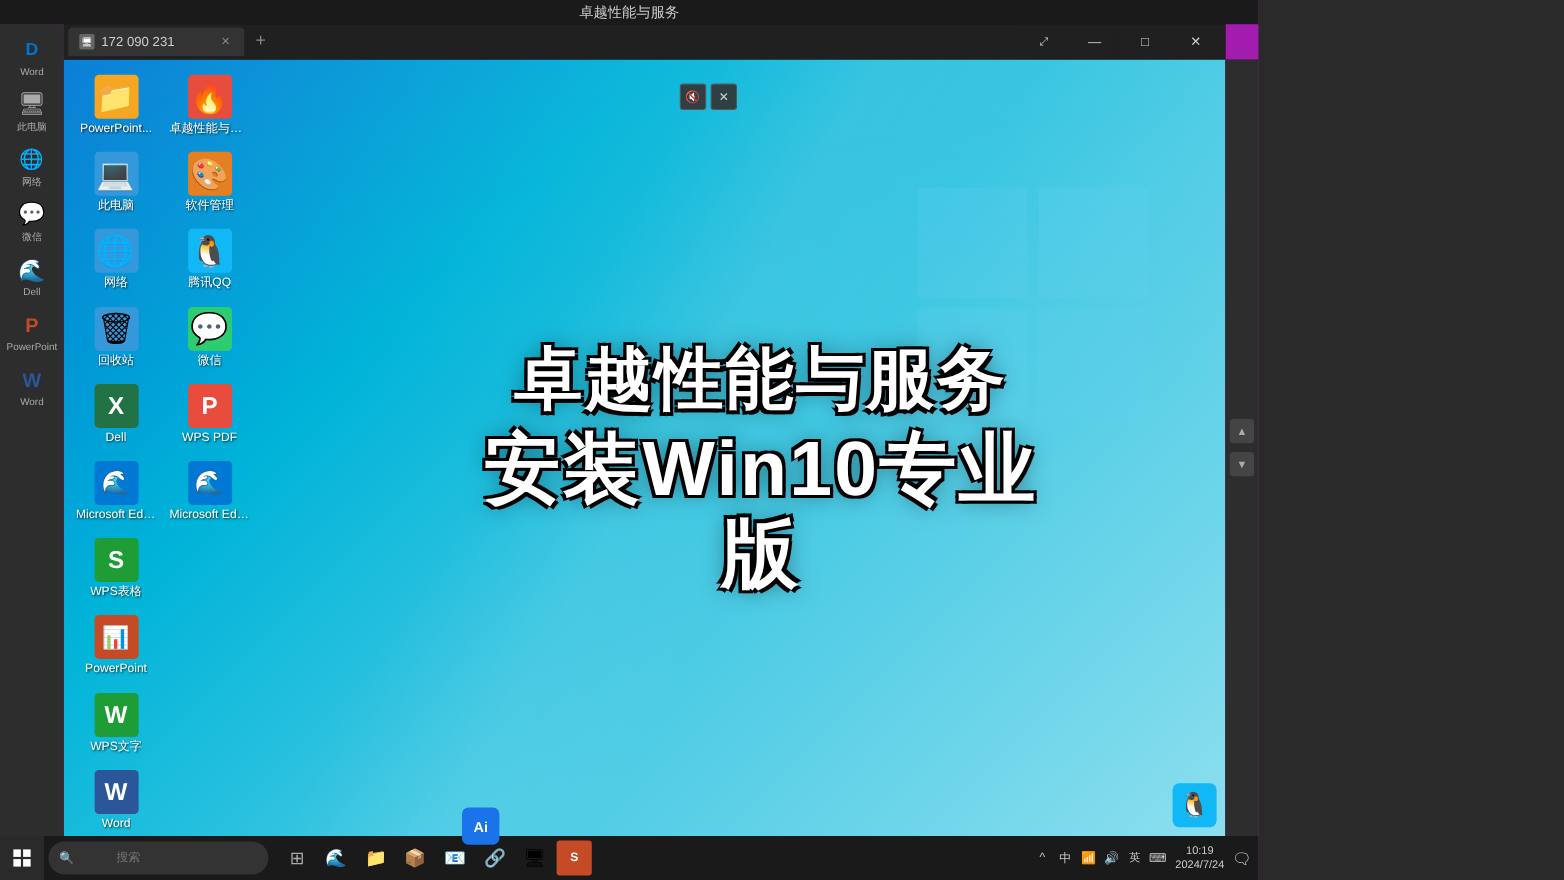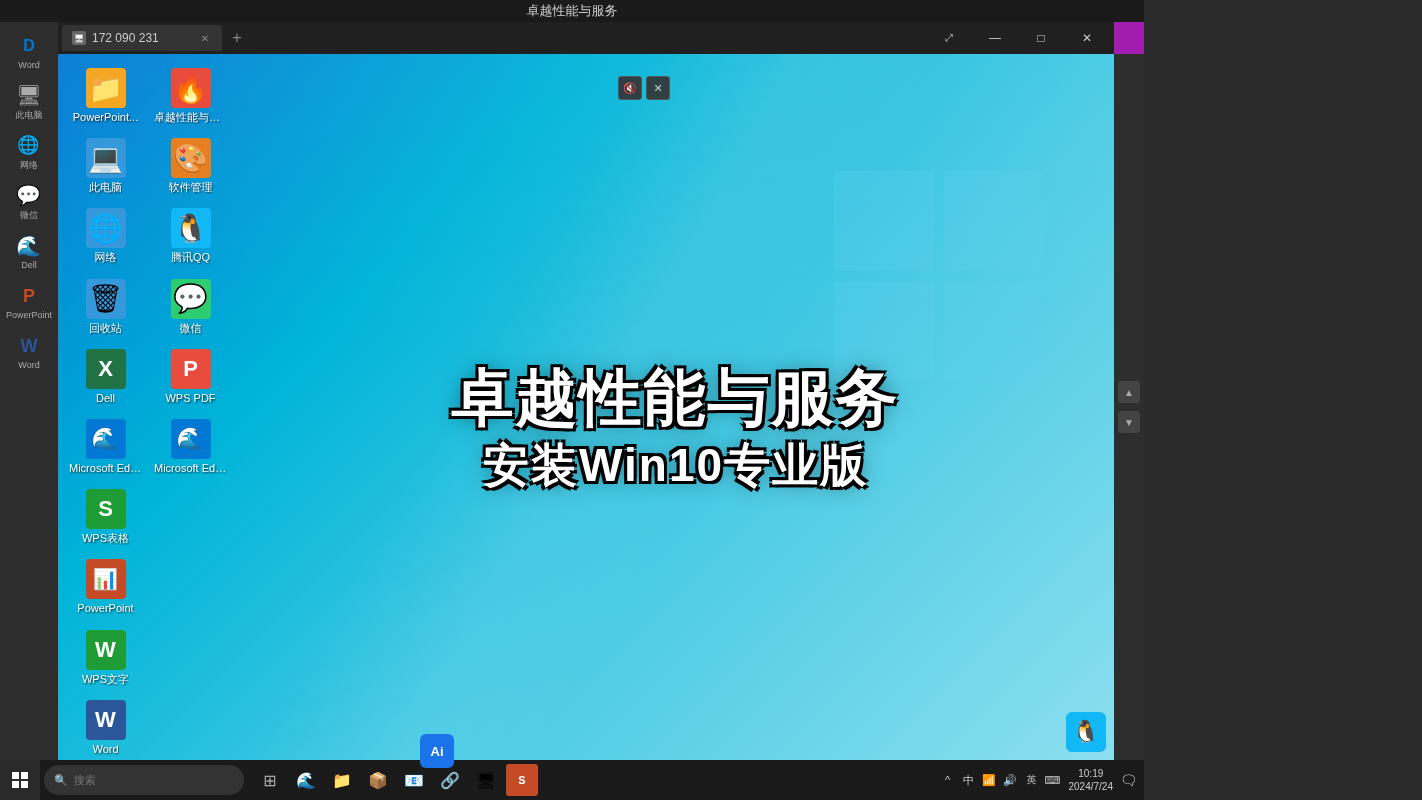--- a/index.html
+++ b/index.html
@@ -256,21 +256,21 @@
         -3px -3px 0 #000,
         3px -3px 0 #000,
         -3px 3px 0 #000,
         3px 3px 0 #000,
         0 0 20px rgba(0,0,0,0.5);
       letter-spacing: 2px;
       line-height: 1.1;
     }
 
     .center-text .line2 {
-      font-size: 46px;
+      font-size: 70px;
       font-weight: 900;
       color: white;
       text-shadow: 
         -3px -3px 0 #000,
         3px -3px 0 #000,
         -3px 3px 0 #000,
         3px 3px 0 #000,
         0 0 20px rgba(0,0,0,0.5);
       letter-spacing: 2px;
       line-height: 1.1;
@@ -430,20 +430,21 @@
       margin-left: 4px;
     }
 
     .outer-taskbar-search input {
       background: transparent;
       border: none;
       outline: none;
       color: #ccc;
       font-size: 11px;
       width: 100%;
+      margin-left: 32px;
     }
 
     .outer-taskbar-apps {
       display: flex;
       align-items: center;
       gap: 4px;
       margin-left: 10px;
     }
 
     .outer-taskbar-app {

